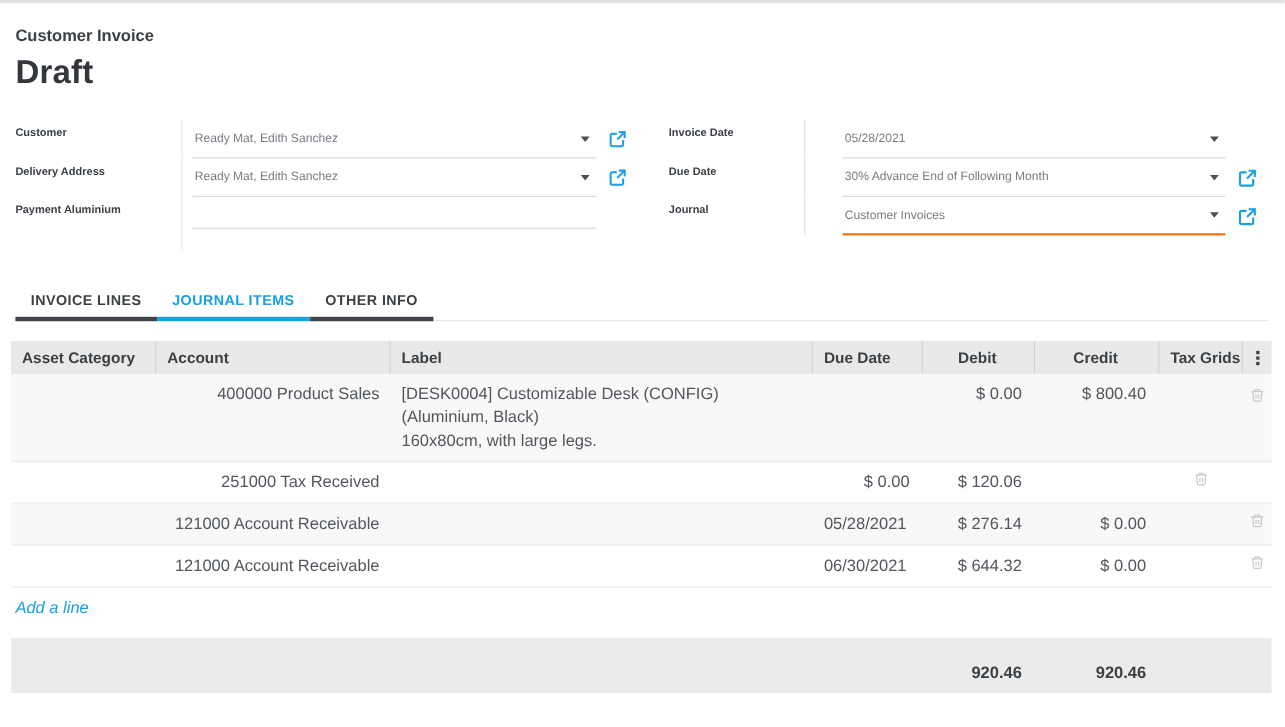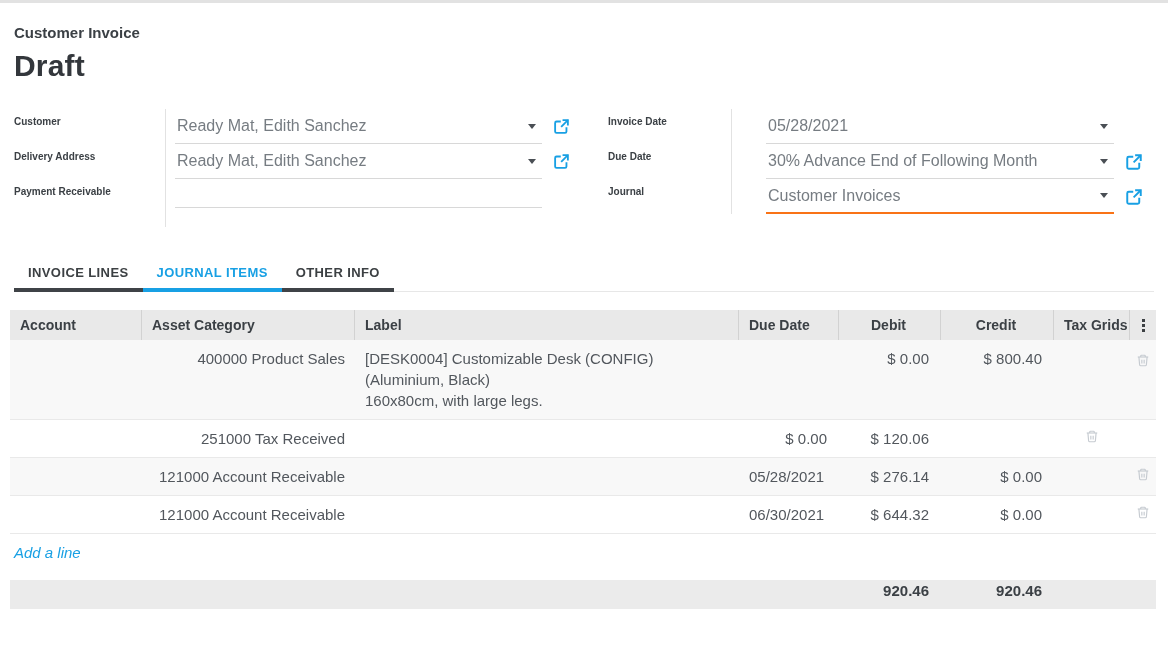--- a/index.html
+++ b/index.html
@@ -21,21 +21,21 @@
   .flabel { font-size: 10px; font-weight: 700; color: #3b4045; padding-top: 6px; line-height: 1.35; }
   .group-left  .flabel { width: 151px; padding-right: 16px; }
   .group-right .flabel { width: 123px; }
 
   .fieldcol { flex: 1; border-left: 1px solid #e2e2e2; display: flex; flex-direction: column; }
   .field { flex: 1; display: flex; align-items: center; justify-content: space-between;
            border-bottom: 1px solid #d8d8d8; margin-left: 9px; padding: 4px 6px 4px 2px; }
   .group-right .field { margin-left: 34px; }
   .field.focused { border-bottom: 2px solid #f97316; }
   .field.empty .fval { visibility: hidden; }
-  .fval { font-size: 16px; color: #767c82; white-space: nowrap; overflow: hidden; text-align: right; }
+  .fval { font-size: 11px; color: #767c82; white-space: nowrap; overflow: hidden; text-align: right; }
   .caret { width: 0; height: 0; border-left: 4.5px solid transparent; border-right: 4.5px solid transparent;
            border-top: 5px solid #4a4f55; margin-left: 8px; flex: none; }
 
   .icon-slot { width: 38px; display: flex; align-items: center; justify-content: center; flex: none; }
   .group-right .icon-slot-lead { width: 28px; justify-content: flex-start; }
   .group-right .icon-slot-trail { width: 40px; }
   .extlink { display: inline-flex; }
 
   
   .tabs { position: relative; display: flex; margin-top: 30px; }
@@ -63,21 +63,21 @@
   .td { font-size: 15px; color: #52575d; padding: 8px 10px; line-height: 1.4; }
   .td.account { padding-left: 12px; text-align: right; }
   .td.num { text-align: right; padding-right: 12px; white-space: nowrap; }
   .td.trash-cell { display: flex; align-items: center; justify-content: center; padding: 8px 0; }
   .trow.tall .td.trash-cell { padding-top: 12px; }
 
   .addline-row { padding: 10px 0 9px 4px; font-style: italic; }
   .addline { font-size: 15px; color: #18a0e4; cursor: pointer; }
 
   .totals { background: #ebebeb; margin-top: 9px; }
-  .totals .td { font-weight: 700; color: #3b4045; padding-top: 0; padding-bottom: 8px; }
+  .totals .td { font-weight: 700; color: #3b4045; padding-top: 21px; padding-bottom: 8px; }
 </style>
 </head>
 <body>
 
 <svg width="0" height="0" style="position:absolute">
   <defs>
     <g id="ext-icon">
       <path d="M19 13v6a2 2 0 0 1-2 2H5a2 2 0 0 1-2-2V7a2 2 0 0 1 2-2h6" fill="none" stroke="#18a0e4" stroke-width="2.6"></path>
       <path d="M13.5 3H21v7.5" fill="none" stroke="#18a0e4" stroke-width="2.6"></path>
       <path d="M21 3l-9.5 9.5" fill="none" stroke="#18a0e4" stroke-width="2.6"></path>
@@ -127,21 +127,21 @@
         </div>
         <div class="icon-slot">
           <span class="extlink">
             <svg width="17" height="17" viewBox="0 0 24 24">
                 <use href="#ext-icon"></use>
               </svg>
           </span>
         </div>
       </div>
       <div class="frow" style="min-height:48px">
-        <div class="flabel">Payment Receivable</div>
+        <div class="flabel">Payment Aluminium</div>
         <div class="fieldcol">
           <div class="field empty" style="max-height:31px">
             <span class="fval"></span>
           </div>
           <div style="flex:1"></div>
         </div>
         <div class="icon-slot"></div>
       </div>
     </div>
 
@@ -196,22 +196,22 @@
 
   <div class="tabs">
     <div class="tab">INVOICE LINES</div>
     <div class="tab active">JOURNAL ITEMS</div>
     <div class="tab">OTHER INFO</div>
   </div>
 
   <div class="table">
 
     <div class="tgrid thead">
+      <div class="th">Asset Category</div>
       <div class="th">Account</div>
-      <div class="th">Asset Category</div>
       <div class="th">Label</div>
       <div class="th">Due Date</div>
       <div class="th num">Debit</div>
       <div class="th num">Credit</div>
       <div class="th">Tax Grids</div>
       <div class="th last">
         <span class="kebab">
             <i></i>
             <i></i>
             <i></i>

